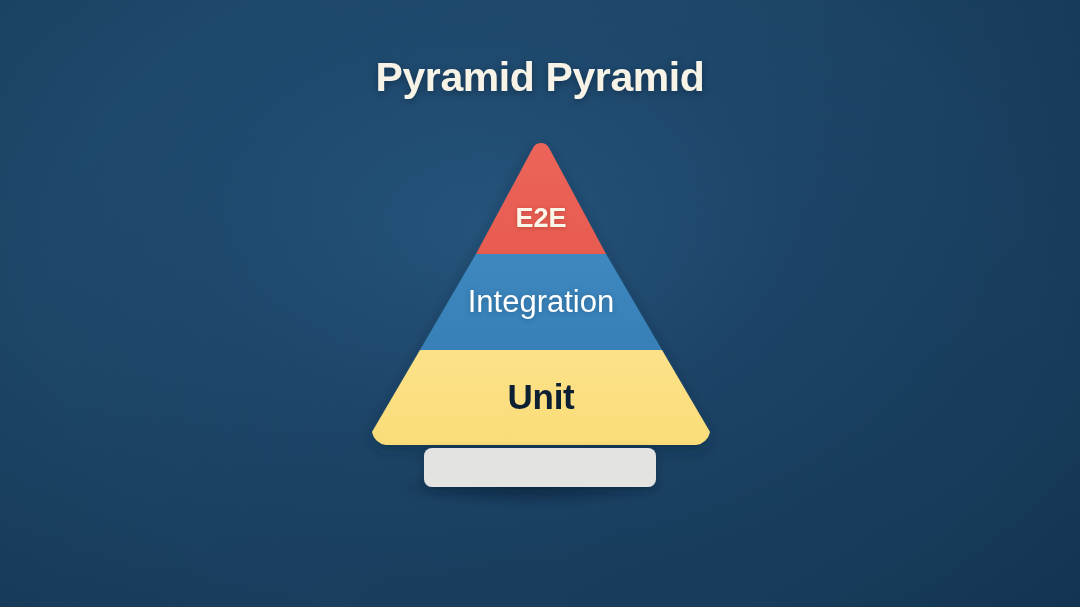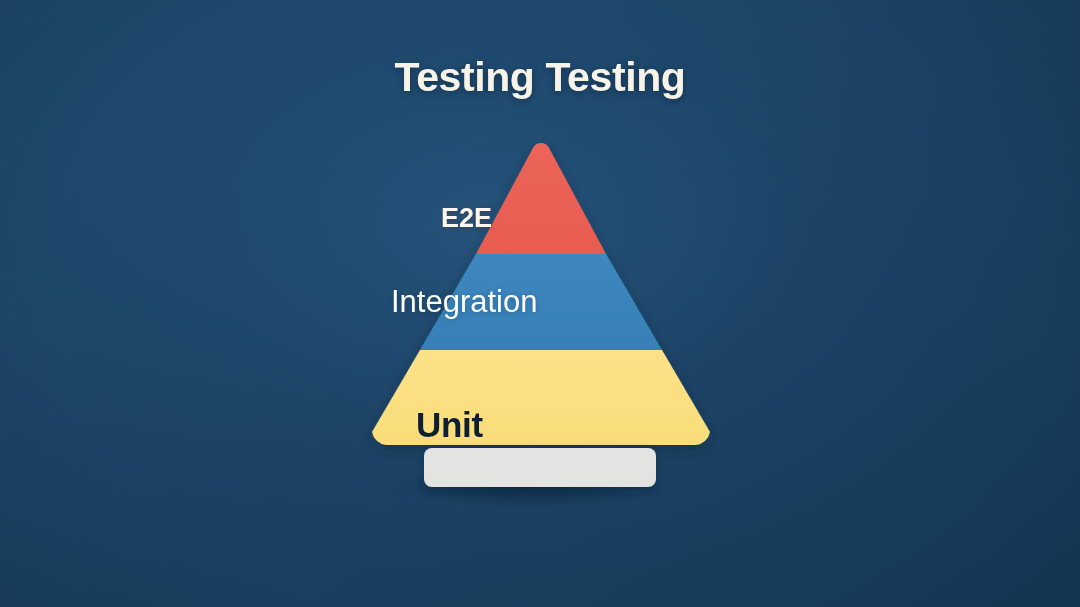--- a/index.html
+++ b/index.html
@@ -54,20 +54,21 @@
   #stage {
     position: absolute;
     left: 0;
     top: 0;
     width: 1080px;
     height: 607px;
   }
 
   .layer-label {
     position: absolute;
+    text-align: center;
     white-space: nowrap;
     pointer-events: none;
   }
 
   #label-e2e {
     left: 441px;
     top: 203px;
     width: 200px;
     font-size: 27px;
     font-weight: bold;
@@ -95,21 +96,21 @@
     letter-spacing: -0.3px;
   }
 </style>
 </head>
 <body>
 
 <div id="canvas">
 
   <div id="vignette"></div>
 
-  <div id="title" style="color: rgb(247, 243, 231);">Testing Testing</div>
+  <div id="title" style="color: rgb(247, 243, 231);">Pyramid Pyramid</div>
 
   <svg id="stage" viewBox="0 0 1080 607" width="1080" height="607">
     <defs>
       <radialGradient id="groundShadow" cx="50%" cy="50%" r="50%">
         <stop offset="0%" stop-color="#0d2741" stop-opacity="0.70"></stop>
         <stop offset="55%" stop-color="#0f2b47" stop-opacity="0.42"></stop>
         <stop offset="100%" stop-color="#123050" stop-opacity="0"></stop>
       </radialGradient>
       <linearGradient id="redGrad" x1="0" y1="0" x2="0" y2="1">
         <stop offset="0%" stop-color="#ec6559"></stop>
@@ -154,15 +155,15 @@
                Z" fill="url(#redGrad)"></path>
     </g>
 
     <rect x="424" y="448" width="232" height="39" rx="8" ry="8" fill="#e3e3e1" filter="url(#pedestalDrop)"></rect>
   </svg>
 
   <div class="layer-label" id="label-e2e" style="color: rgb(251, 246, 234);">E2E</div>
 
   <div class="layer-label" id="label-integration" style="color: rgb(255, 255, 255);">Integration</div>
 
-  <div class="layer-label" id="label-unit" style="color: rgb(13, 31, 51); margin-top: 28px;">Unit</div>
+  <div class="layer-label" id="label-unit" style="color: rgb(13, 31, 51);">Unit</div>
 
 </div>
 
 </body></html>

